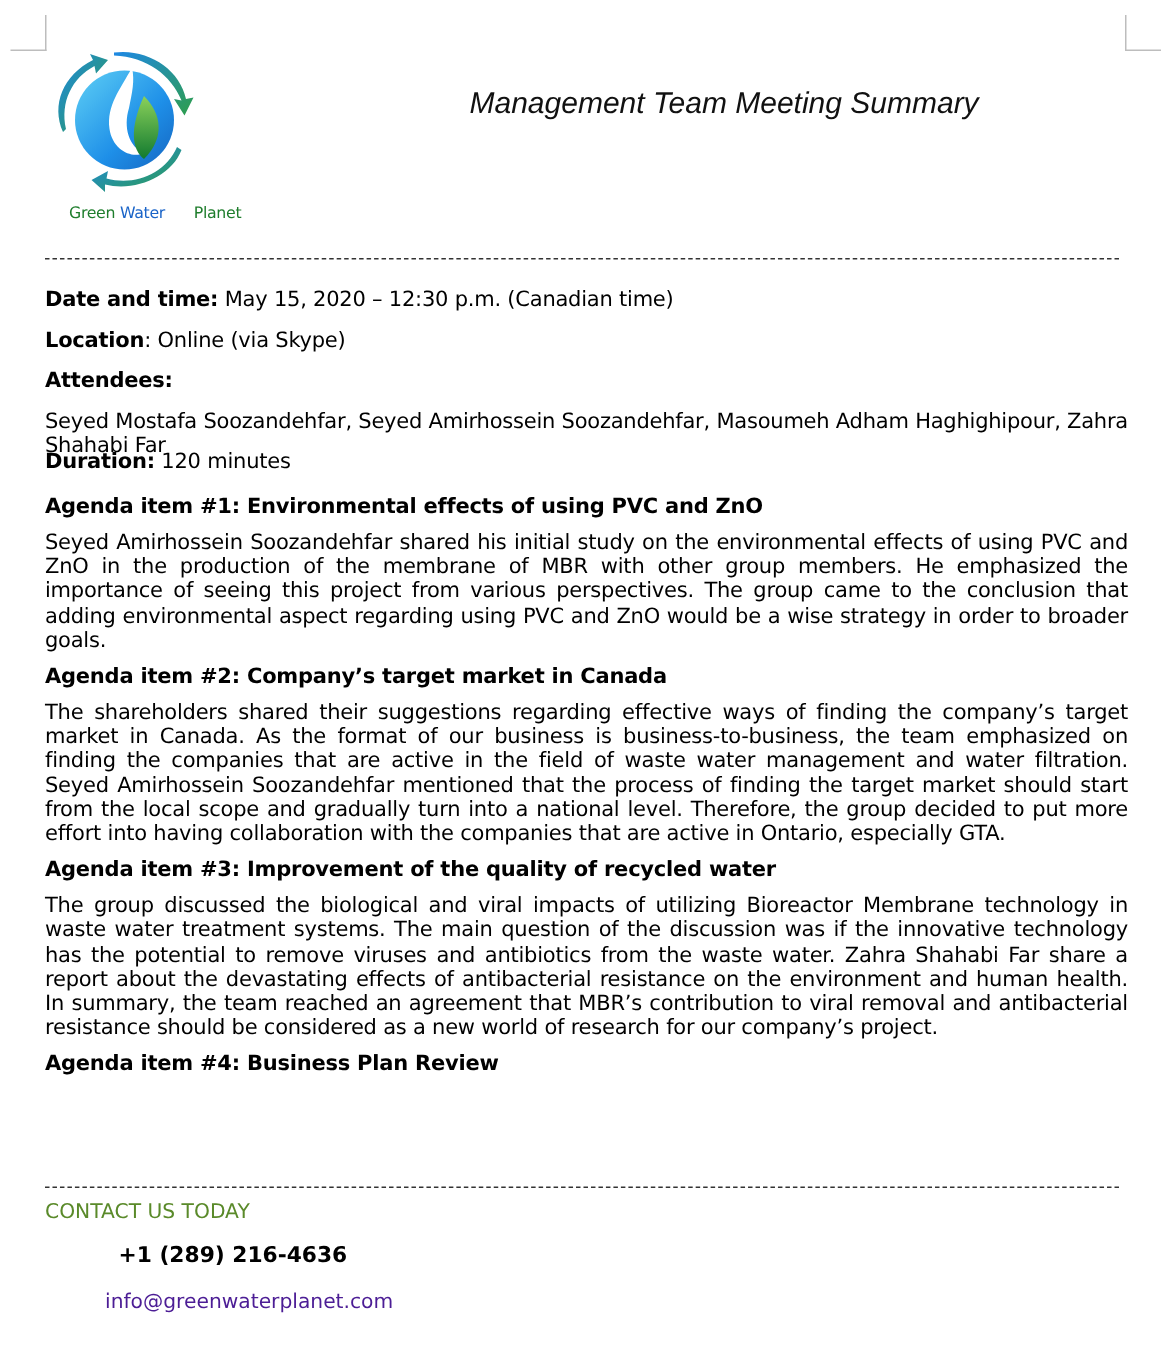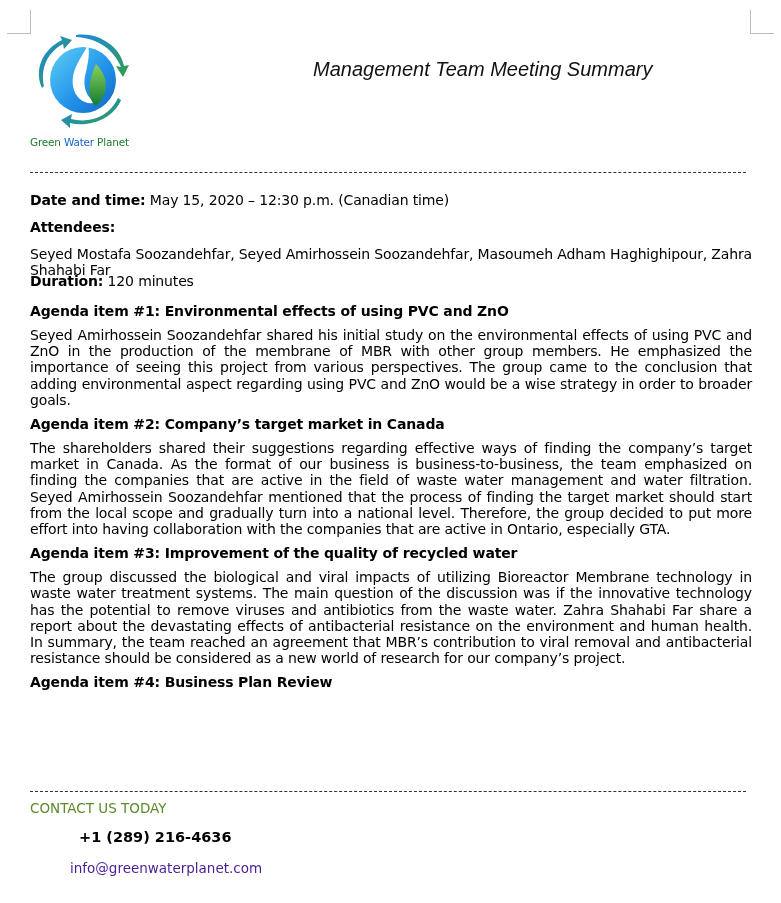--- a/index.html
+++ b/index.html
@@ -3,21 +3,21 @@
 <meta charset="utf-8">
 <style>
   html, body { margin:0; padding:0; background:#ffffff; }
   body { width:781px; height:903px; position:relative; overflow:hidden; font-family:"DejaVu Sans", sans-serif; color:#000; }
   .crop { position:absolute; border-color:#bdbdbd; border-style:solid; border-width:0; }
   .crop-tl { left:7px; top:10px; width:23px; height:23px; border-right-width:1px; border-bottom-width:1px; }
   .crop-tr { left:750px; top:10px; width:23px; height:23px; border-left-width:1px; border-bottom-width:1px; }
   .logo { position:absolute; left:28px; top:30px; width:112px; height:122px; }
   .logo svg { display:block; }
   .logo-text { position:absolute; left:30px; top:136px; font-family:"DejaVu Sans", sans-serif; font-size:10.5px; letter-spacing:-0.2px; white-space:nowrap; }
-  .logo-text .g { color:#1e7d2c; }
+  .logo-text .g { color:#1e7d2c;margin-left:16px; }
   .logo-text .w { color:#1a64c8; }
   .title { position:absolute; left:313px; top:58px; font-family:Liberation Sans, sans-serif; font-style:italic; font-size:20px; color:#111; white-space:nowrap; }
   .dash { position:absolute; left:30px; width:716px; height:0; border-top:1px dashed #333; }
   .content { position:absolute; left:30px; top:192px; width:722px; font-family:"DejaVu Sans", sans-serif; font-size:14px; line-height:16.2px; letter-spacing:-0.15px; }
   .content p { margin:0; }
   .line-item { height:27px; }
   .b { font-weight:bold; }
   .just { text-align:justify; }
   .heading { font-weight:bold; margin-top:3px !important; height:24px; }
   .para { margin-bottom:8px !important; }
@@ -59,20 +59,21 @@
 <div class="logo-text">
   <span class="g">Green </span><span class="w">Water</span><span class="g"> Planet</span>
 </div>
 
 <div class="title">Management Team Meeting Summary</div>
 
 <div class="dash" style="top:172px;"></div>
 
 <div class="content">
   <p class="line-item"><span class="b">Date and time:</span><span> May 15, 2020 – 12:30 p.m. (Canadian time)</span></p>
+  <p class="line-item"><span class="b">Location</span><span>: Online (via Skype)</span></p>
   <p class="line-item b">Attendees:</p>
   <p class="line-item">Seyed Mostafa Soozandehfar, Seyed Amirhossein Soozandehfar, Masoumeh Adham Haghighipour, Zahra Shahabi Far</p>
   <p class="line-item"><span class="b">Duration:</span><span> 120 minutes</span></p>
 
   <p class="heading">Agenda item #1: Environmental effects of using PVC and ZnO</p>
   <p class="just para">Seyed Amirhossein Soozandehfar shared his initial study on the environmental effects of using PVC and ZnO in the production of the membrane of MBR with other group members. He emphasized the importance of seeing this project from various perspectives. The group came to the conclusion that adding environmental aspect regarding using PVC and ZnO would be a wise strategy in order to broader goals.</p>
 
   <p class="heading">Agenda item #2: Company’s target market in Canada</p>
   <p class="just para">The shareholders shared their suggestions regarding effective ways of finding the company’s target market in Canada. As the format of our business is business-to-business, the team emphasized on finding the companies that are active in the field of waste water management and water filtration.  Seyed Amirhossein Soozandehfar mentioned that the process of finding the target market should start from the local scope and gradually turn into a national level. Therefore, the group decided to put more effort into having collaboration with the companies that are active in Ontario, especially GTA.</p>
 

